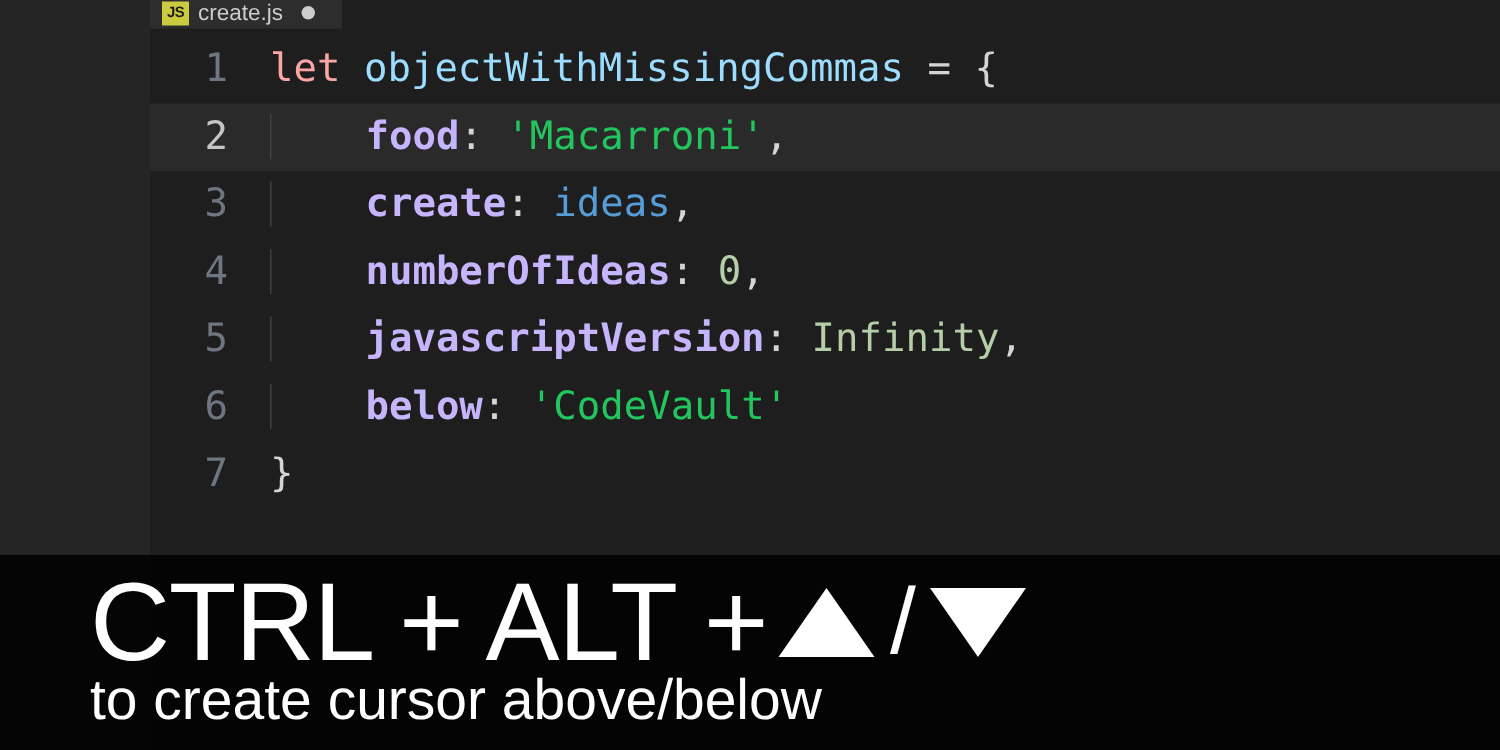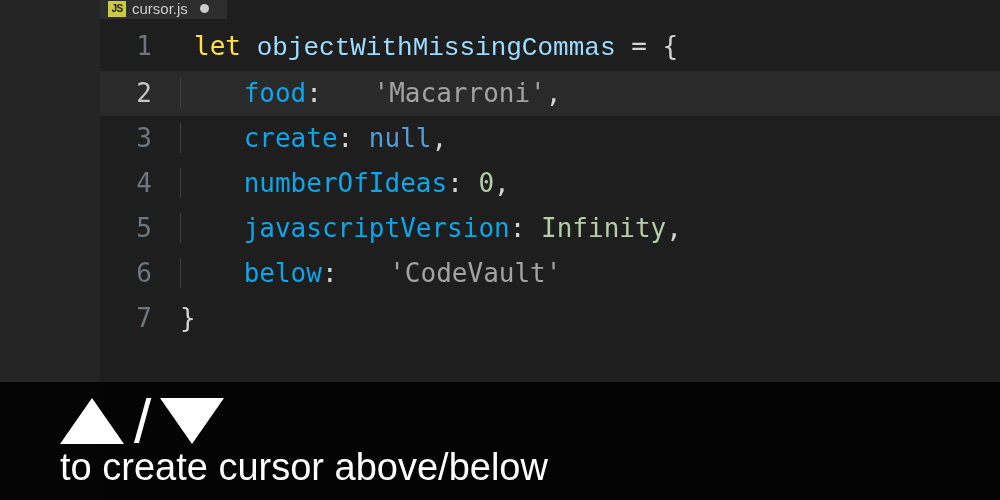--- a/index.html
+++ b/index.html
@@ -75,24 +75,24 @@
   }
   .lineno {
     width: 80px;
     text-align: right;
     color: #6e7681;
     padding-right: 28px;
     user-select: none;
   }
   .code-line.current .lineno { color: #c6c6c6; }
   .code-content { flex: 1; }
-  .tk-keyword { color: #fde047; margin-left: 14px; }
-  .tk-var     { color: #9cdcfe; font-family: Liberation Mono, monospace; }
-  .tk-prop    { color: #0ea5e9; }
-  .tk-string  { color: #a3a3a3; margin-left: 36px; }
+  .tk-keyword { color: #fca5a5; }
+  .tk-var     { color: #9cdcfe; }
+  .tk-prop    { color: #c4b5fd; font-weight: bold; }
+  .tk-string  { color: #22c55e; }
   .tk-null    { color: #569cd6; }
   .tk-num     { color: #b5cea8; }
   .tk-punct   { color: #d4d4d4; }
   .tk-op      { color: #d4d4d4; }
   .tk-indentguide { border-left: 1px solid #404040; }
 
   .caption {
     position: absolute;
     left: 0;
     bottom: 0;
@@ -135,35 +135,36 @@
 </style>
 </head>
 <body>
 
 <div class="editor-bg"></div>
 <div class="left-gutter-bg"></div>
 
 <div class="tab-bar">
   <div class="tab">
     <span class="js-icon">JS</span>
-    <span>cursor.js</span>
+    <span>create.js</span>
     <span class="modified-dot"></span>
   </div>
 </div>
 
 <div class="code-area" id="code-area">
     <div class="code-line"><span class="lineno">1</span><span class="code-content"><span class="tk-keyword">let</span><span class="tk-punct"> </span><span class="tk-var">objectWithMissingCommas</span><span class="tk-punct"> </span><span class="tk-op">=</span><span class="tk-punct"> </span><span class="tk-punct">{</span></span></div>
     <div class="code-line current"><span class="lineno">2</span><span class="code-content"><span class="tk-indentguide">    </span><span class="tk-prop">food</span><span class="tk-punct">: </span><span class="tk-string">'Macarroni'</span><span class="tk-punct">,</span></span></div>
-    <div class="code-line"><span class="lineno">3</span><span class="code-content"><span class="tk-indentguide">    </span><span class="tk-prop">create</span><span class="tk-punct">: </span><span class="tk-null">null</span><span class="tk-punct">,</span></span></div>
+    <div class="code-line"><span class="lineno">3</span><span class="code-content"><span class="tk-indentguide">    </span><span class="tk-prop">create</span><span class="tk-punct">: </span><span class="tk-null">ideas</span><span class="tk-punct">,</span></span></div>
     <div class="code-line"><span class="lineno">4</span><span class="code-content"><span class="tk-indentguide">    </span><span class="tk-prop">numberOfIdeas</span><span class="tk-punct">: </span><span class="tk-num">0</span><span class="tk-punct">,</span></span></div>
     <div class="code-line"><span class="lineno">5</span><span class="code-content"><span class="tk-indentguide">    </span><span class="tk-prop">javascriptVersion</span><span class="tk-punct">: </span><span class="tk-num">Infinity</span><span class="tk-punct">,</span></span></div>
     <div class="code-line"><span class="lineno">6</span><span class="code-content"><span class="tk-indentguide">    </span><span class="tk-prop">below</span><span class="tk-punct">: </span><span class="tk-string">'CodeVault'</span></span></div>
     <div class="code-line"><span class="lineno">7</span><span class="code-content"><span class="tk-punct">}</span></span></div>
   </div>
 
 <div class="caption">
   <div class="caption-line1">
+    <span>CTRL + ALT + </span>
     <span class="tri-up"></span>
     <span class="slash">/</span>
     <span class="tri-down"></span>
   </div>
   <div class="caption-line2">to create cursor above/below</div>
 </div>
 
 </body></html>

